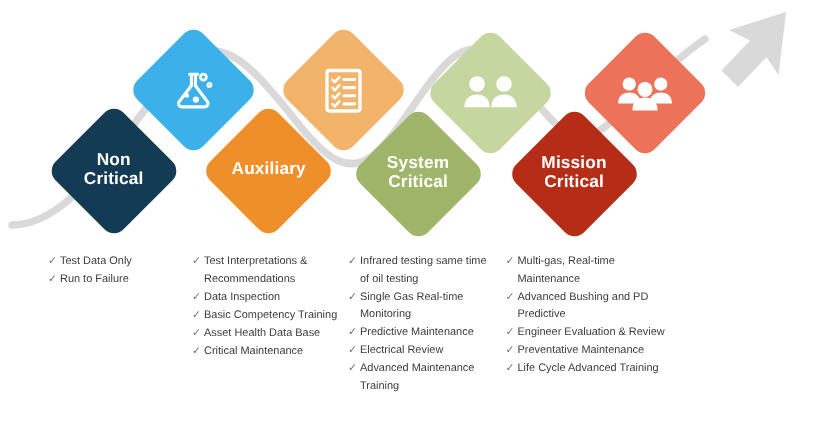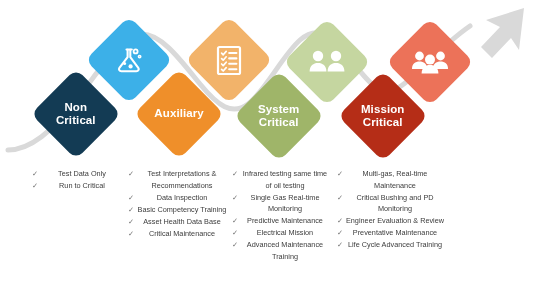--- a/index.html
+++ b/index.html
@@ -42,21 +42,21 @@
     line-height:1.58;
     margin-bottom:.5px;
   }
   .tick{
     flex:0 0 auto;
     width:8px;
     color:#6f6f6f;
     font-size:7.2px;
     line-height:1.58;
   }
-  .litxt{flex:1 1 auto;text-align:center;}
+  .litxt{flex:1 1 auto;}
 </style>
 </head>
 <body>
 
 <div id="stage">
 
   <svg id="wave" viewBox="0 0 554 160">
     <path d="M8,150 C30,150 52,132 78,98 C104,64 122,34 142,34 C162,34 182,62 200,84
              C218,106 232,116 248,104 C266,90 282,56 300,40 C318,24 334,36 350,58
              C366,80 380,98 398,88 C418,76 438,48 470,26" fill="none" stroke="#d9d9d9" stroke-width="5" stroke-linecap="round"></path>
@@ -151,21 +151,21 @@
 
   <div class="cols">
 
     <div class="col" style="left:32px;width:92px;">
       <div class="li">
         <span class="tick">✓</span>
         <span class="litxt">Test Data Only</span>
       </div>
       <div class="li">
         <span class="tick">✓</span>
-        <span class="litxt">Run to Critical</span>
+        <span class="litxt">Run to Failure</span>
       </div>
     </div>
 
     <div class="col" style="left:128px;width:100px;">
       <div class="li">
         <span class="tick">✓</span>
         <span class="litxt">Test Interpretations &amp; Recommendations</span>
       </div>
       <div class="li">
         <span class="tick">✓</span>
@@ -193,36 +193,36 @@
       <div class="li">
         <span class="tick">✓</span>
         <span class="litxt">Single Gas Real-time Monitoring</span>
       </div>
       <div class="li">
         <span class="tick">✓</span>
         <span class="litxt">Predictive Maintenance</span>
       </div>
       <div class="li">
         <span class="tick">✓</span>
-        <span class="litxt">Electrical Mission</span>
+        <span class="litxt">Electrical Review</span>
       </div>
       <div class="li">
         <span class="tick">✓</span>
         <span class="litxt">Advanced Maintenance Training</span>
       </div>
     </div>
 
     <div class="col" style="left:337px;width:108px;">
       <div class="li">
         <span class="tick">✓</span>
         <span class="litxt">Multi-gas, Real-time Maintenance</span>
       </div>
       <div class="li">
         <span class="tick">✓</span>
-        <span class="litxt">Critical Bushing and PD Monitoring</span>
+        <span class="litxt">Advanced Bushing and PD Predictive</span>
       </div>
       <div class="li">
         <span class="tick">✓</span>
         <span class="litxt">Engineer Evaluation &amp; Review</span>
       </div>
       <div class="li">
         <span class="tick">✓</span>
         <span class="litxt">Preventative Maintenance</span>
       </div>
       <div class="li">

